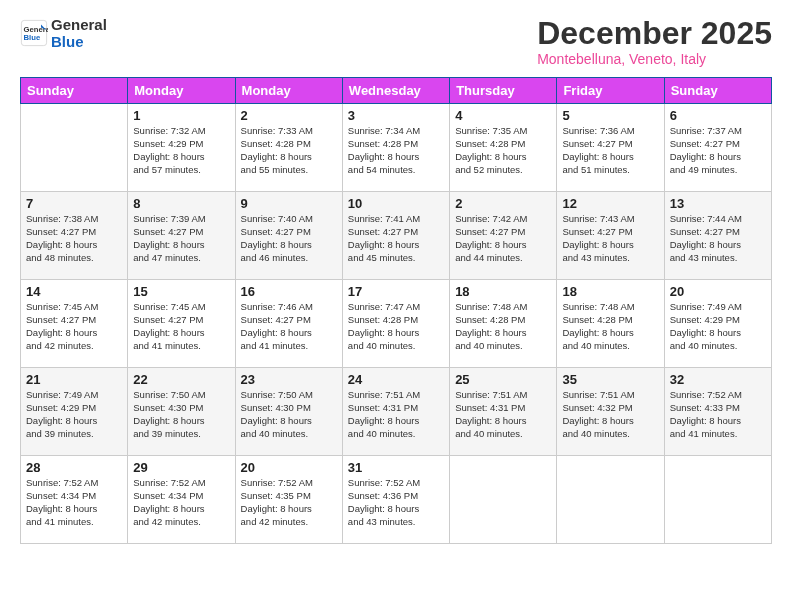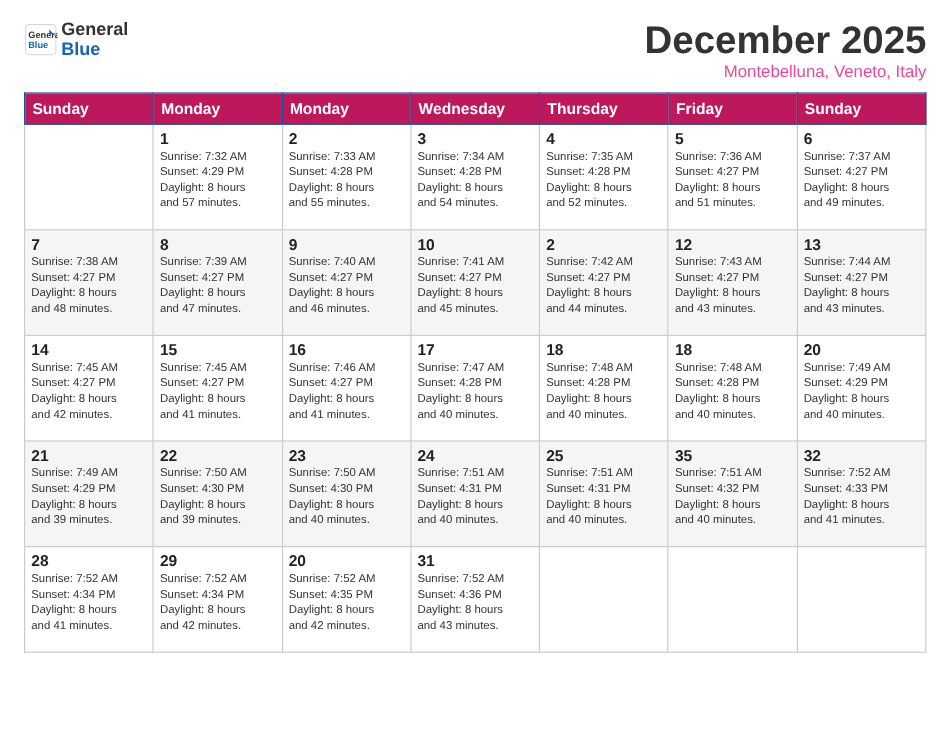--- a/index.html
+++ b/index.html
@@ -26,21 +26,20 @@
       display: flex;
       align-items: center;
       gap: 0;
     }
     .logo-icon {
       width: 28px;
       height: 28px;
       margin-right: 3px;
     }
     .title-block {
-      text-align: right;
       margin-left: 25px;
     }
     .month-title {
       font-size: 32px;
       font-weight: bold;
       color: #333;
       line-height: 1.1;
     }
     .subtitle {
       font-size: 14px;
@@ -83,21 +82,21 @@
     .empty-cell {
       background: #f9f9f9;
     }
     tr:nth-child(even) td {
       background: #f5f5f5;
     }
     tr:nth-child(odd) td {
       background: #fff;
     }
     .calendar thead tr th {
-      background: #be185d;
+      background: #d946ef;
     }
   </style>
 </head>
 <body>
 
 <div class="container">
   <div class="header">
     <div class="logo">
       <svg class="logo-icon" viewBox="0 0 40 40">
         <rect x="2" y="2" width="36" height="36" rx="4" fill="#fff" stroke="#ccc" stroke-width="1"></rect>

